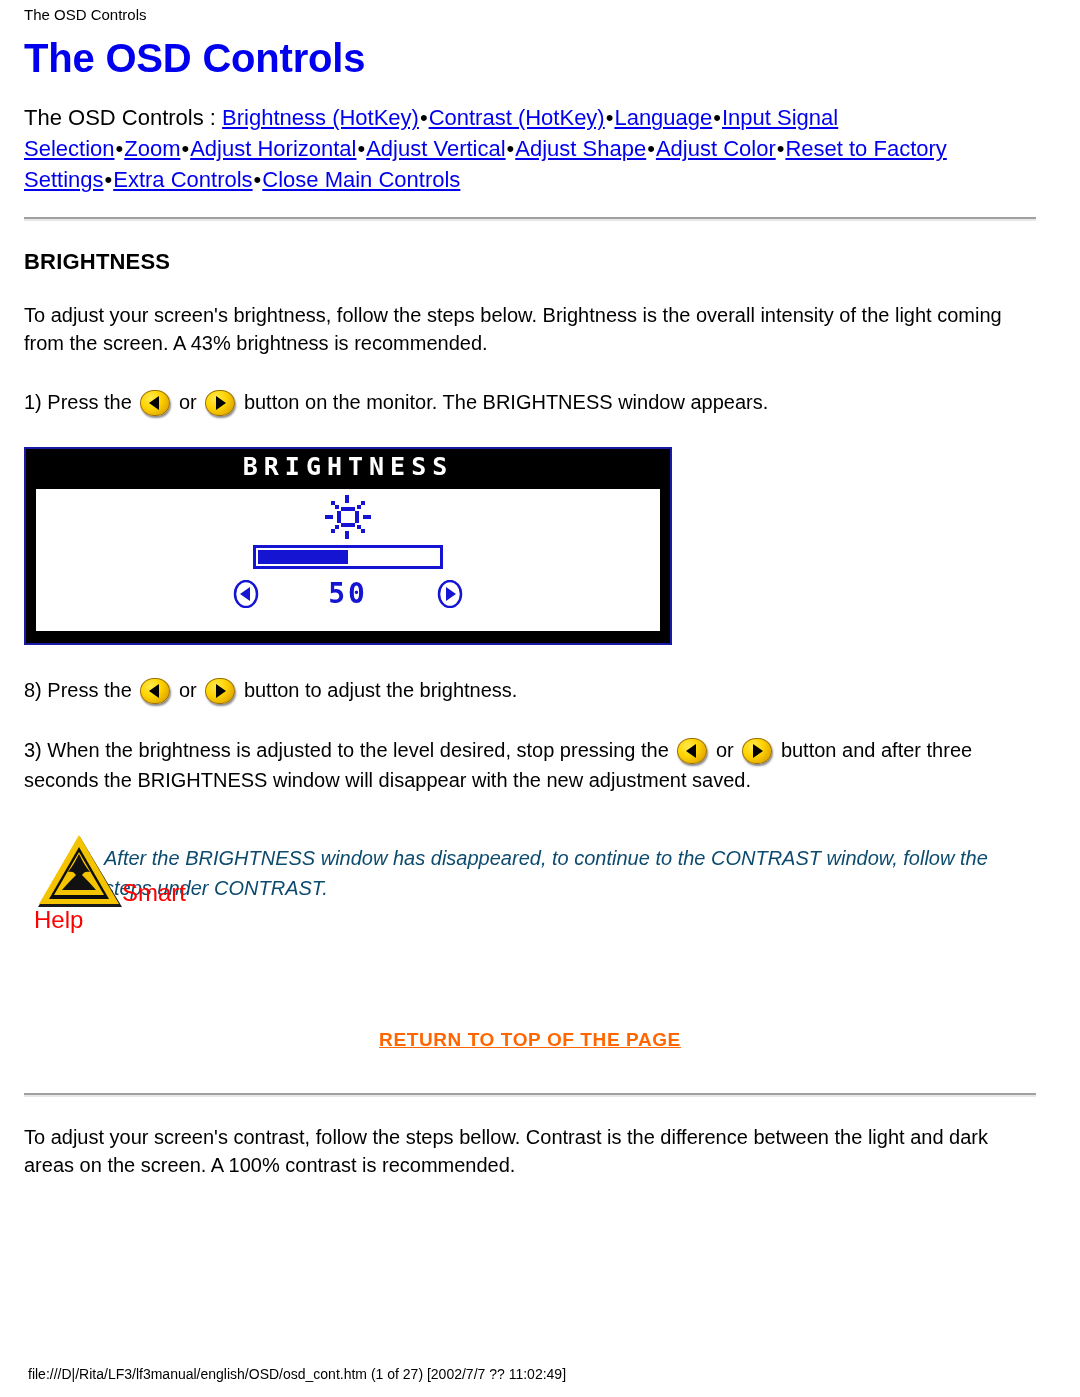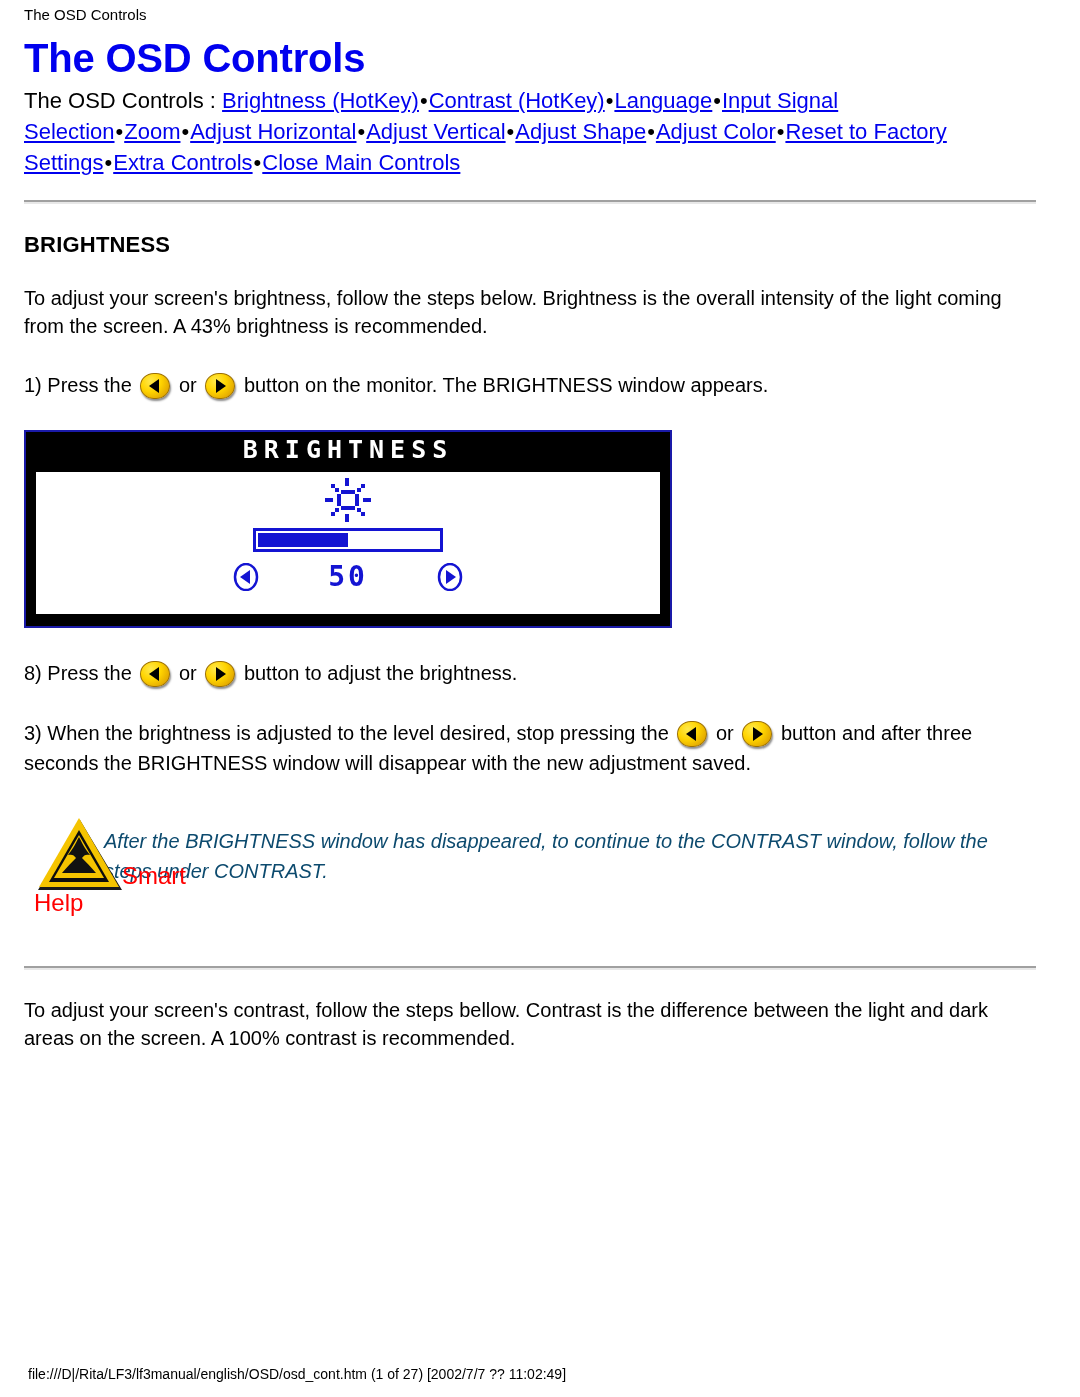--- a/index.html
+++ b/index.html
@@ -52,21 +52,21 @@
     letter-spacing: -0.2px;
   }
 
   .nav-block {
     margin-top: 24px;
     font-size: 22px;
     line-height: 31px;
     color: #000000;
   }
   .nav-block.second {
-    margin-top: 3px;
+    margin-top: 20px;
   }
   a.link {
     color: #0000ee;
     text-decoration: underline;
     cursor: pointer;
   }
   .sep {
     color: #000000;
     padding: 0 1px;
   }
@@ -383,20 +383,23 @@
           <polygon points="45,16 75,68 15,68" fill="#0d0d0d"></polygon>
           <polygon points="45,21 70,64 20,64" fill="#f5c400"></polygon>
           <path d="M45 23 C41 31 38 36 34 41 C38 40 40 41 42 44 C38 48 33 53 28 59 L62 59 C57 53 52 48 48 44 C50 41 52 40 56 41 C52 36 49 31 45 23 Z" fill="#111111"></path>
         </svg>
       </div>
       <div class="sh-word-smart">Smart</div>
       <div class="sh-word-help">Help</div>
       <div class="sh-text">After the BRIGHTNESS window has disappeared, to continue to the CONTRAST window, follow the steps under CONTRAST.</div>
     </div>
 
+    <div class="return-top">
+      <a class="return-link">RETURN TO TOP OF THE PAGE</a>
+    </div>
 
     <hr class="rule2">
 
 
     <p class="body">To adjust your screen's contrast, follow the steps bellow. Contrast is the difference between the light and dark areas on the screen. A 100% contrast is recommended.</p>
 
   </div>
 
   <div class="footer">file:///D|/Rita/LF3/lf3manual/english/OSD/osd_cont.htm (1 of 27) [2002/7/7 ?? 11:02:49]</div>
 

